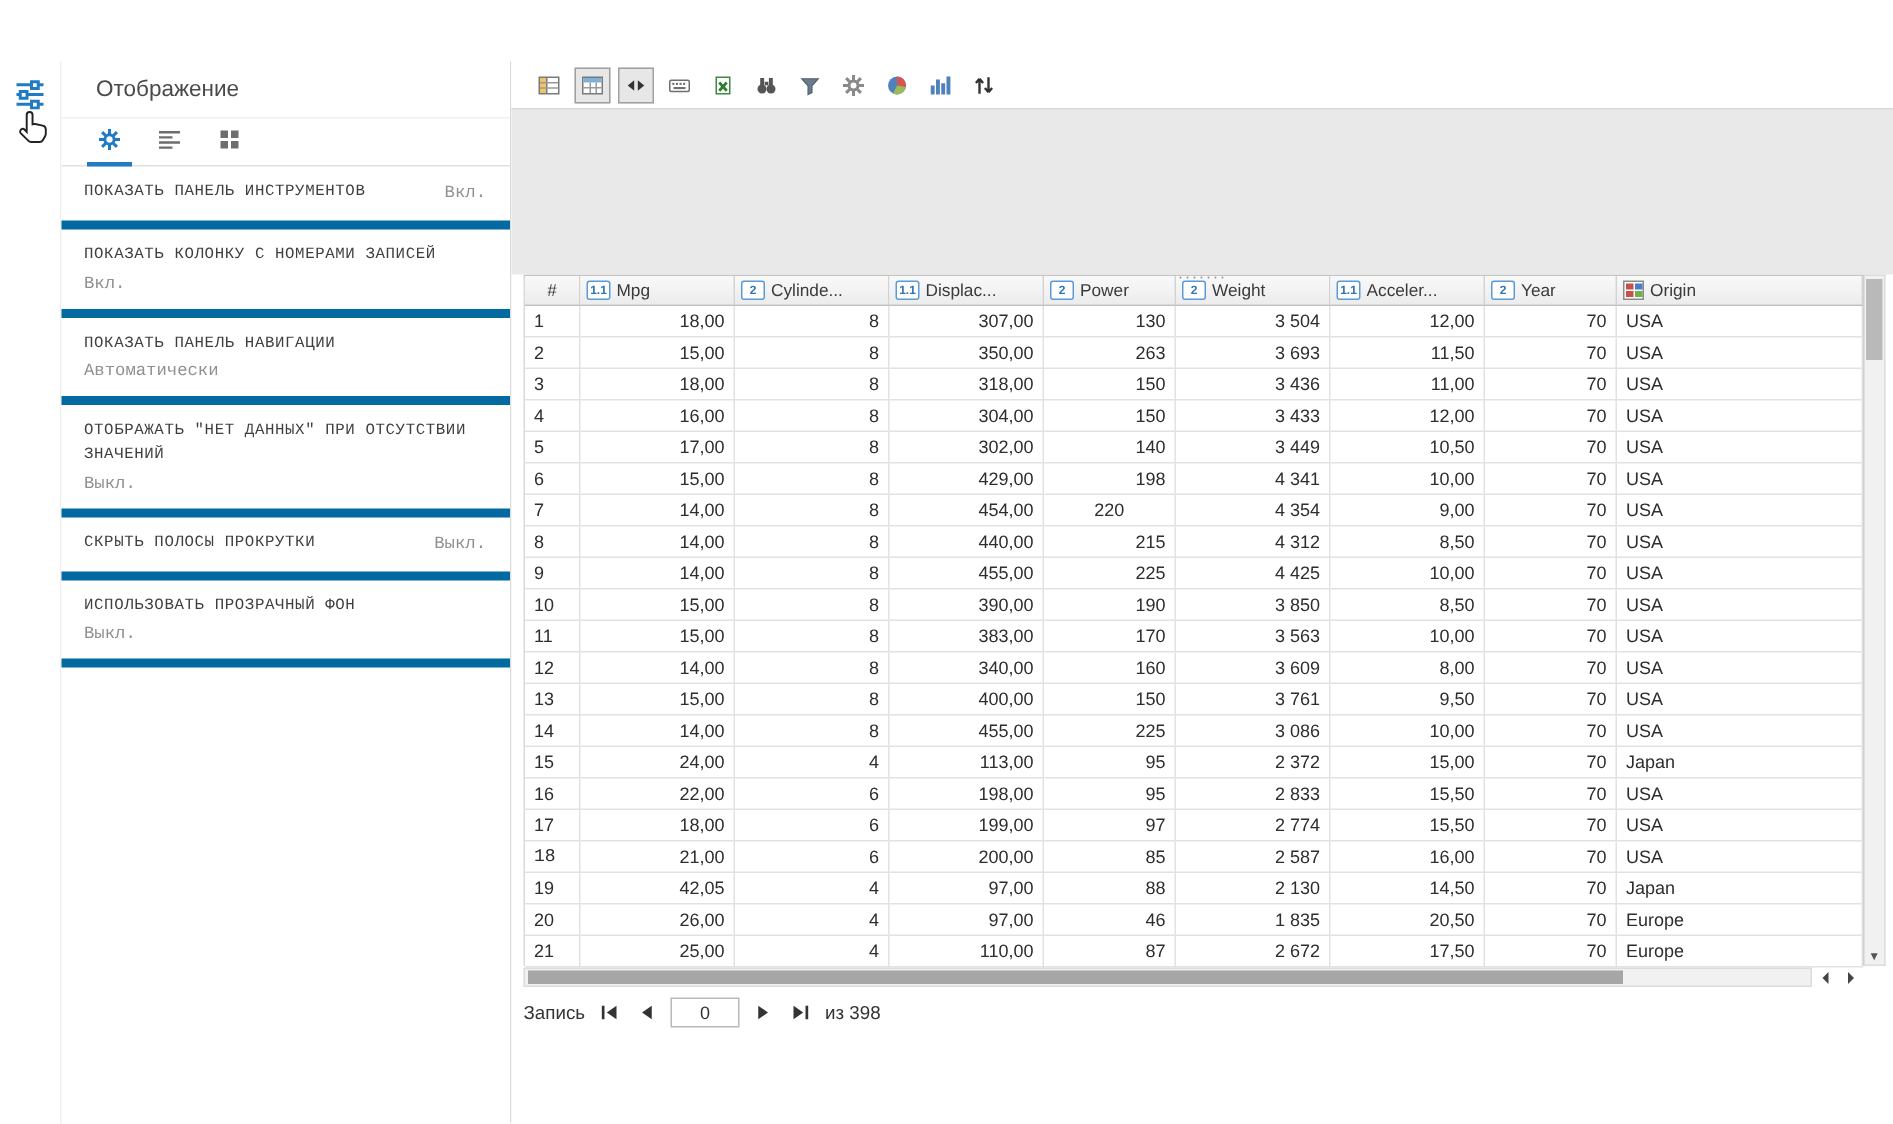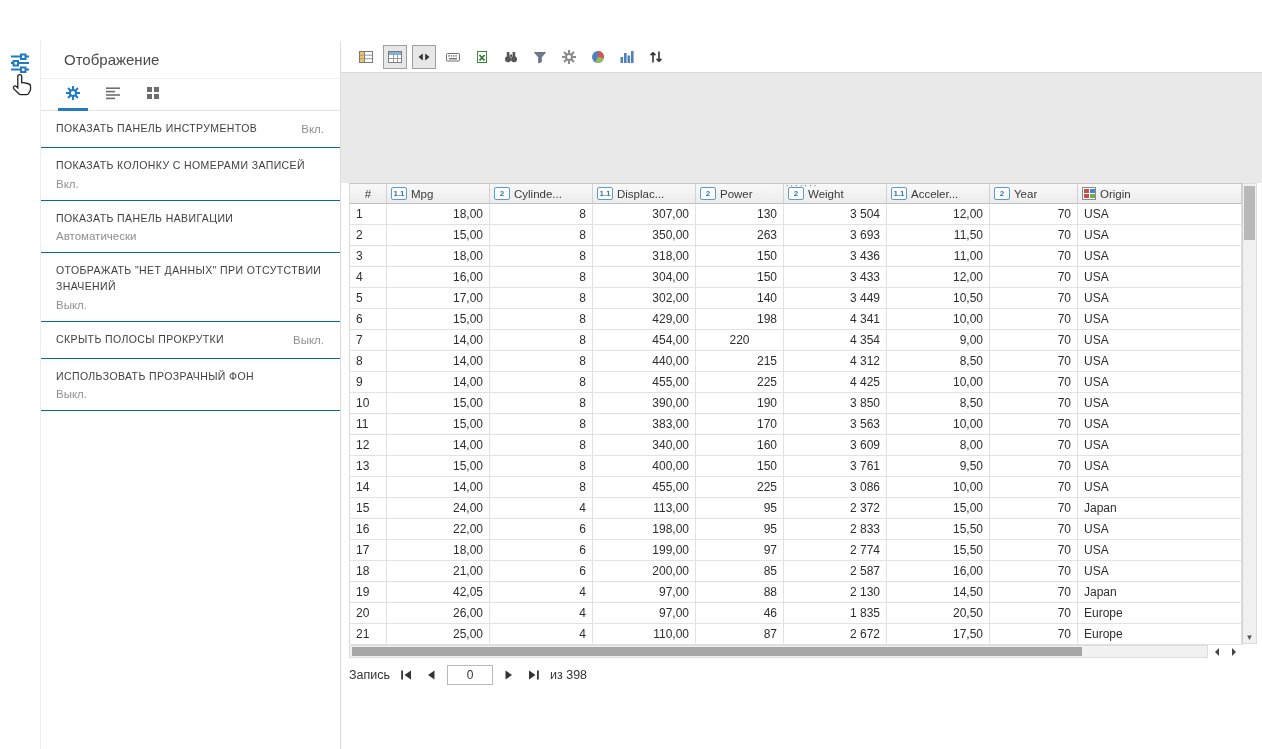--- a/index.html
+++ b/index.html
@@ -28,21 +28,21 @@
   .panel { position:absolute; top:41px; left:41px; width:300px; bottom:0; background:#fff;
     border-right:1px solid #dcdcdc; }
   .panel-header { height:38px; line-height:38px; padding-left:23px; font-size:15px; color:#4a4a4a;
     border-bottom:1px solid #f0f0f0; }
   .panel-tabs { height:32px; display:flex; align-items:stretch; padding-left:12px;
     border-bottom:1px solid #e0e0e0; }
   .ptab { width:40px; border:none; background:none; position:relative; display:flex;
     align-items:center; justify-content:center; cursor:pointer; }
   .ptab.active::after { content:""; position:absolute; bottom:-1px; left:5px; right:5px; height:3px; background:#1f7bc4; }
 
-  .setting { border-bottom:1px solid #0369a1; padding:10px 16px 10px 15px; }
+  .setting { border-bottom:6px solid #0369a1; padding:10px 16px 10px 15px;font-family:Liberation Mono, monospace; }
   .setting .s-label { font-size:10.5px; letter-spacing:.4px; color:#3f3f3f; line-height:1.5; }
   .setting .s-value { font-size:11.5px; color:#909090; margin-top:4px; }
   .setting.inline { display:flex; justify-content:space-between; align-items:center; }
   .setting.inline .s-value { margin-top:0; }
 
   
   .main { position:absolute; top:41px; left:341px; right:0; bottom:0; background:#fff;
     display:flex; flex-direction:column; }
   .tabbar { height:34px; border-bottom:1px solid #d9d9d9; display:flex; align-items:flex-end; padding-left:8px; }
   .tab { height:28px; line-height:26px; padding:0 16px; font-size:13px; color:#8b8b8b;
@@ -524,21 +524,21 @@
             <div class="tcell num" style="width: 103px;">18,00</div>
             <div class="tcell num" style="width: 103px;">6</div>
             <div class="tcell num" style="width: 103px;">199,00</div>
             <div class="tcell num" style="width: 88px;">97</div>
             <div class="tcell num" style="width: 103px;">2 774</div>
             <div class="tcell num" style="width: 103px;">15,50</div>
             <div class="tcell num" style="width: 88px;">70</div>
             <div class="tcell" style="width: 164px;">USA</div>
           </div>
           <div class="trow">
-            <div class="tcell" style="width: 37px;">18</div>
+            <div class="tcell" style="width: 37px; font-family: Liberation Mono, monospace;">18</div>
             <div class="tcell num" style="width: 103px;">21,00</div>
             <div class="tcell num" style="width: 103px;">6</div>
             <div class="tcell num" style="width: 103px;">200,00</div>
             <div class="tcell num" style="width: 88px;">85</div>
             <div class="tcell num" style="width: 103px;">2 587</div>
             <div class="tcell num" style="width: 103px;">16,00</div>
             <div class="tcell num" style="width: 88px;">70</div>
             <div class="tcell" style="width: 164px;">USA</div>
           </div>
           <div class="trow">

